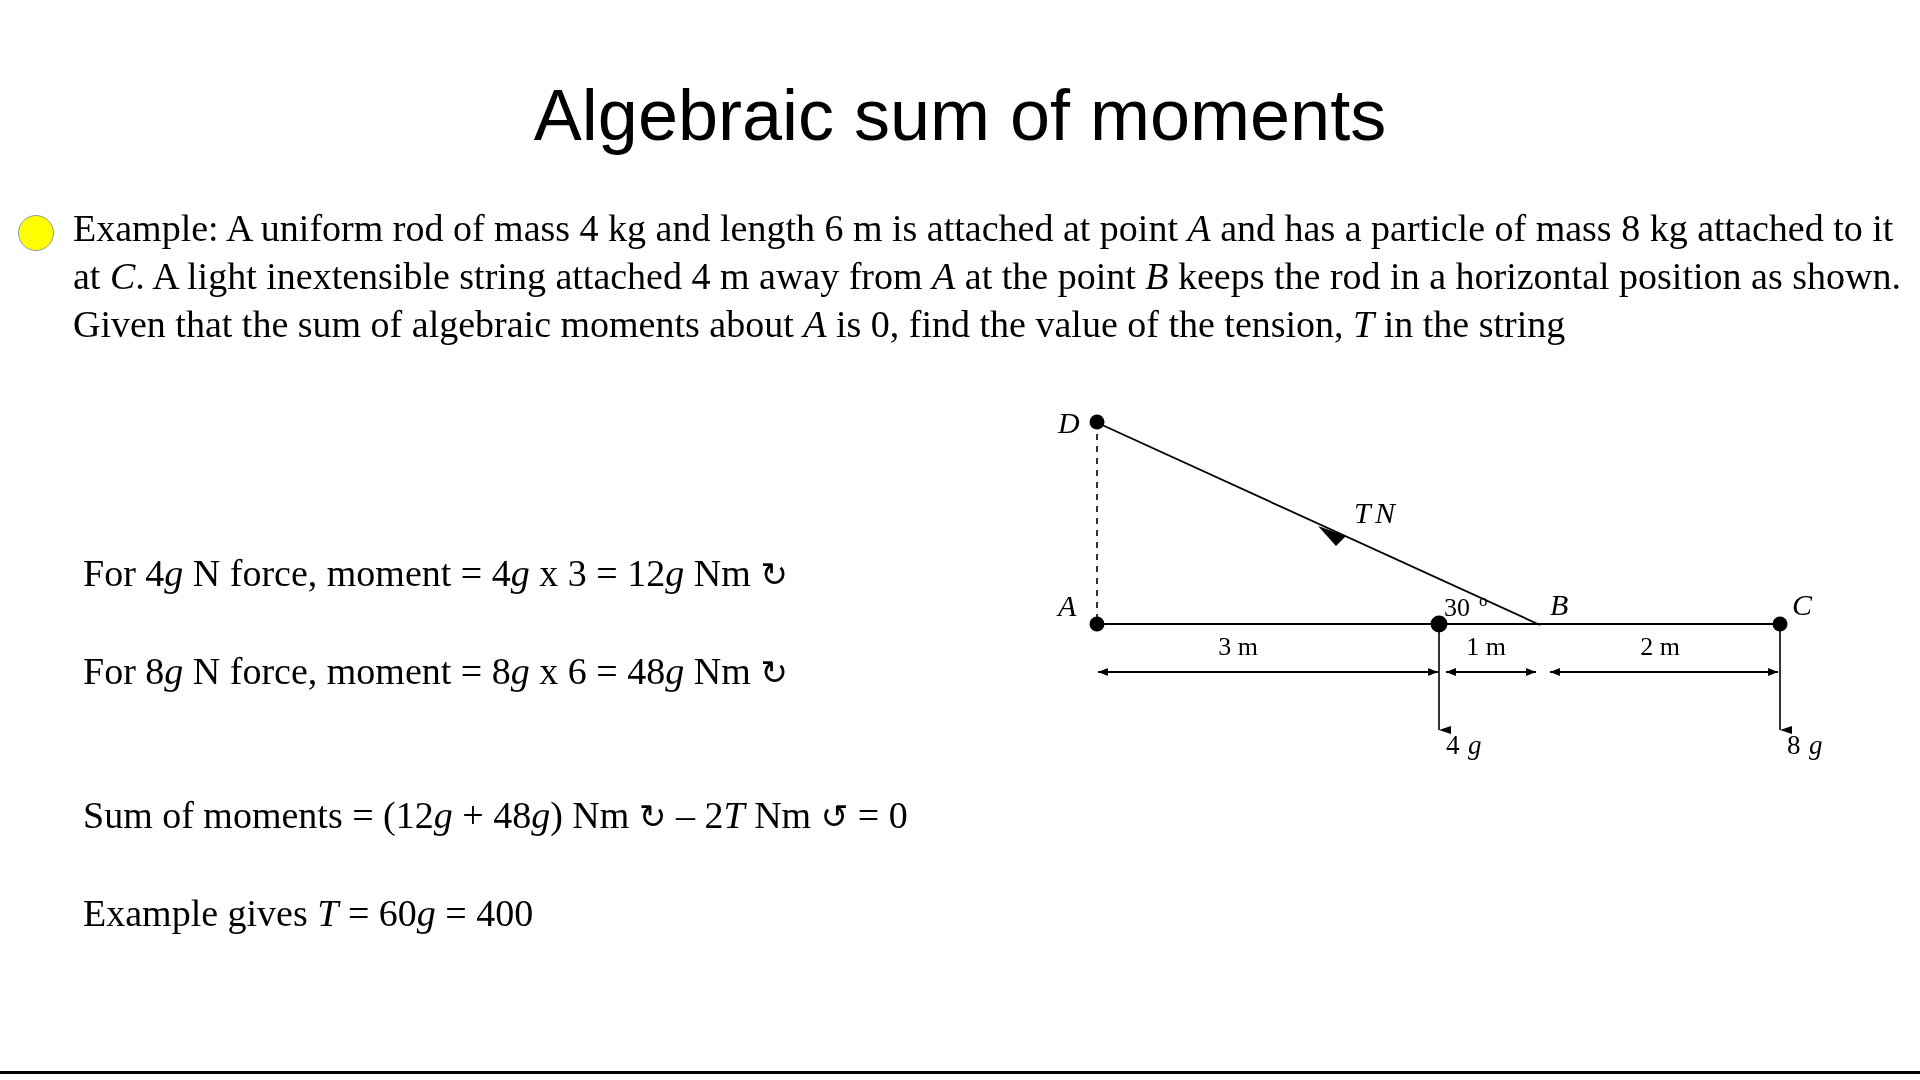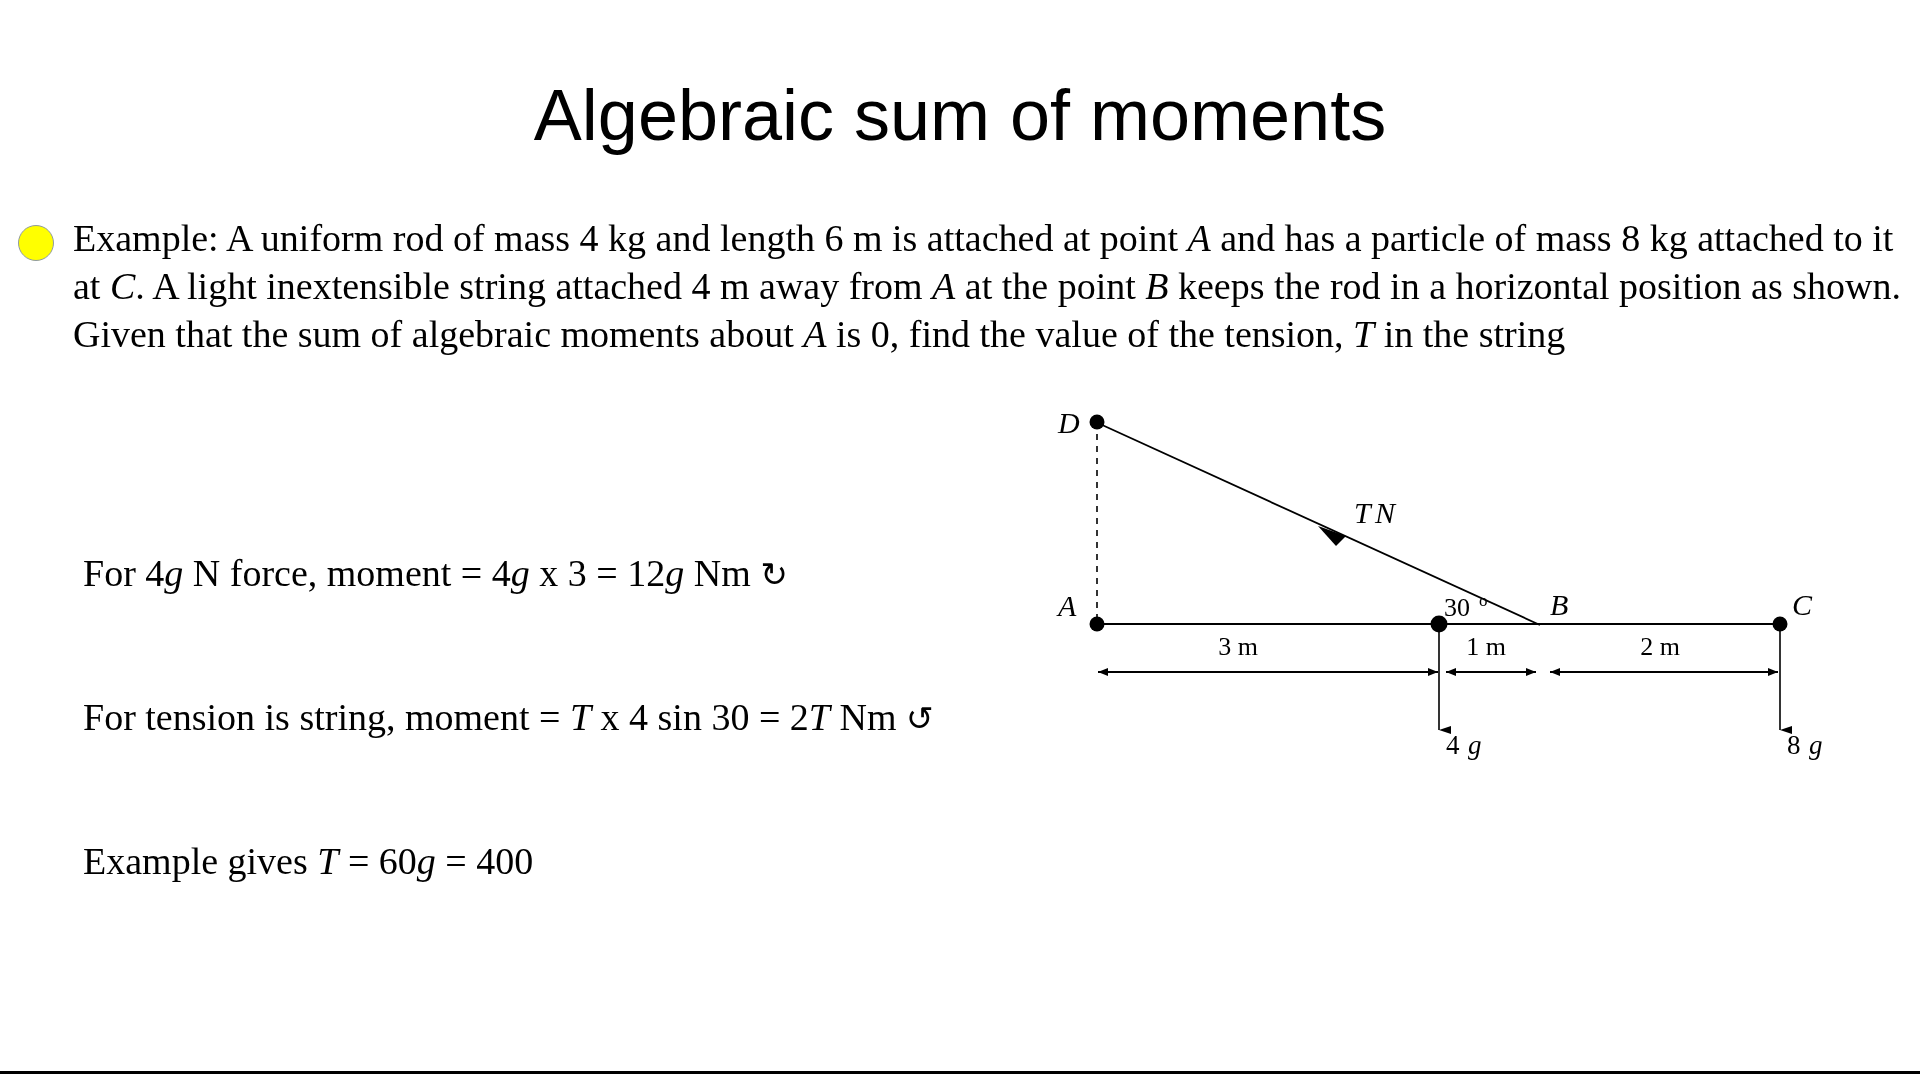--- a/index.html
+++ b/index.html
@@ -28,21 +28,21 @@
     line-height: 1.05;
     font-weight: 400;
     letter-spacing: 0px;
     white-space: nowrap;
   }
 
   
   #example-block {
     position: absolute;
     left: 18px;
-    top: 214px;
+    top: 204px;
     width: 1890px;
   }
   #example-bullet {
     position: absolute;
     left: 0px;
     top: 11px;
     width: 36px;
     height: 36px;
     border-radius: 50%;
     background: #ffff00;
@@ -138,27 +138,28 @@
   </div>
 </div>
 
 <div id="working">
 
   <div class="work-line"><span>For 4</span><i class="var">g</i><span> N force, moment = 4</span><i class="var">g</i><span> x 3 = 12</span><i class="var">g</i><span> Nm </span><span class="rot">↻</span></div>
 
 
   <div class="work-gap"></div>
 
-
-  <div class="work-gap"></div>
-
-  <div class="work-line"><span>For tension is string, moment = </span><i class="var">T</i><span> x 4 sin 30 = 2</span><i class="var">T</i><span> Nm </span><span class="rot">↺</span></div>
-
-  <div class="work-gap"></div>
-
+  <div class="work-line"><span>For 8</span><i class="var">g</i><span> N force, moment = 8</span><i class="var">g</i><span> x 6 = 48</span><i class="var">g</i><span> Nm </span><span class="rot">↻</span></div>
+
+  <div class="work-gap"></div>
+
+
+  <div class="work-gap"></div>
+
+  <div class="work-line"><span>Sum of moments = (12</span><i class="var">g</i><span> + 48</span><i class="var">g</i><span>) Nm </span><span class="rot">↻</span><span> – 2</span><i class="var">T</i><span> Nm </span><span class="rot">↺</span><span> = 0</span></div>
 
   <div class="work-gap"></div>
 
   <div class="work-line"><span>Example gives </span><i class="var">T</i><span> = 60</span><i class="var">g</i><span> = 400</span></div>
 
 </div>
 
 <div id="diagram">
 <svg width="880" height="400" viewBox="0 0 880 400" xmlns="http://www.w3.org/2000/svg">
   <defs>

